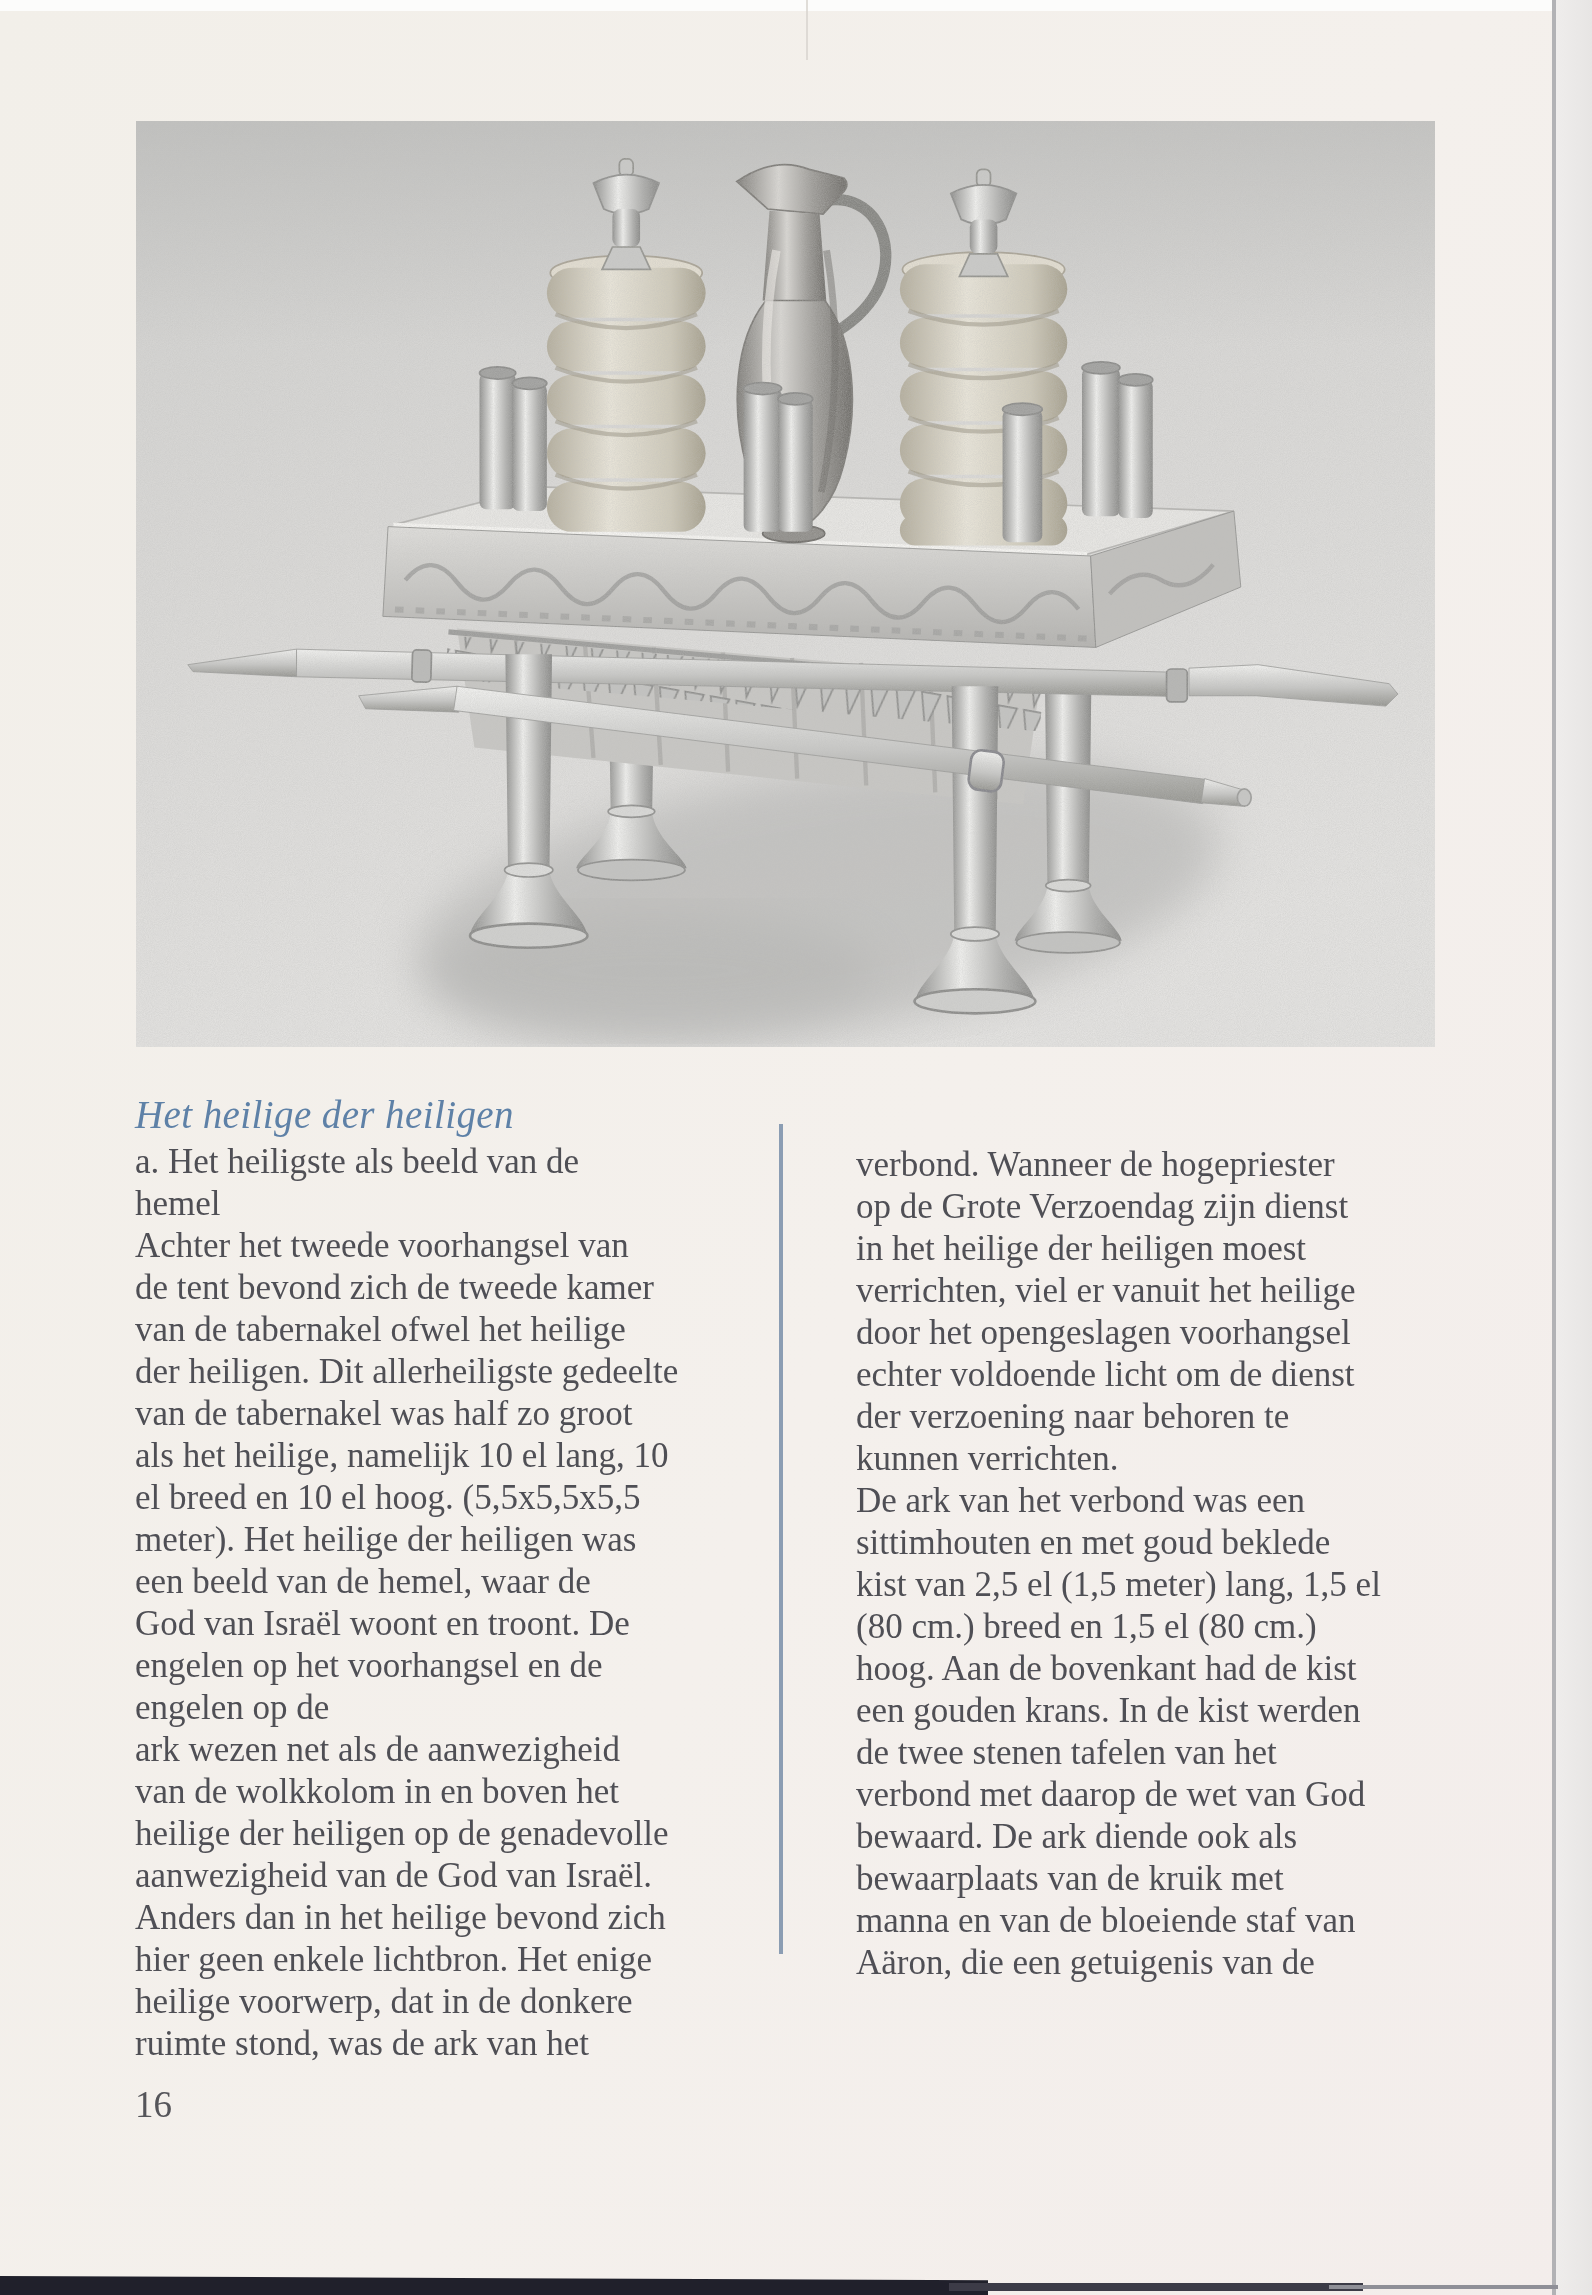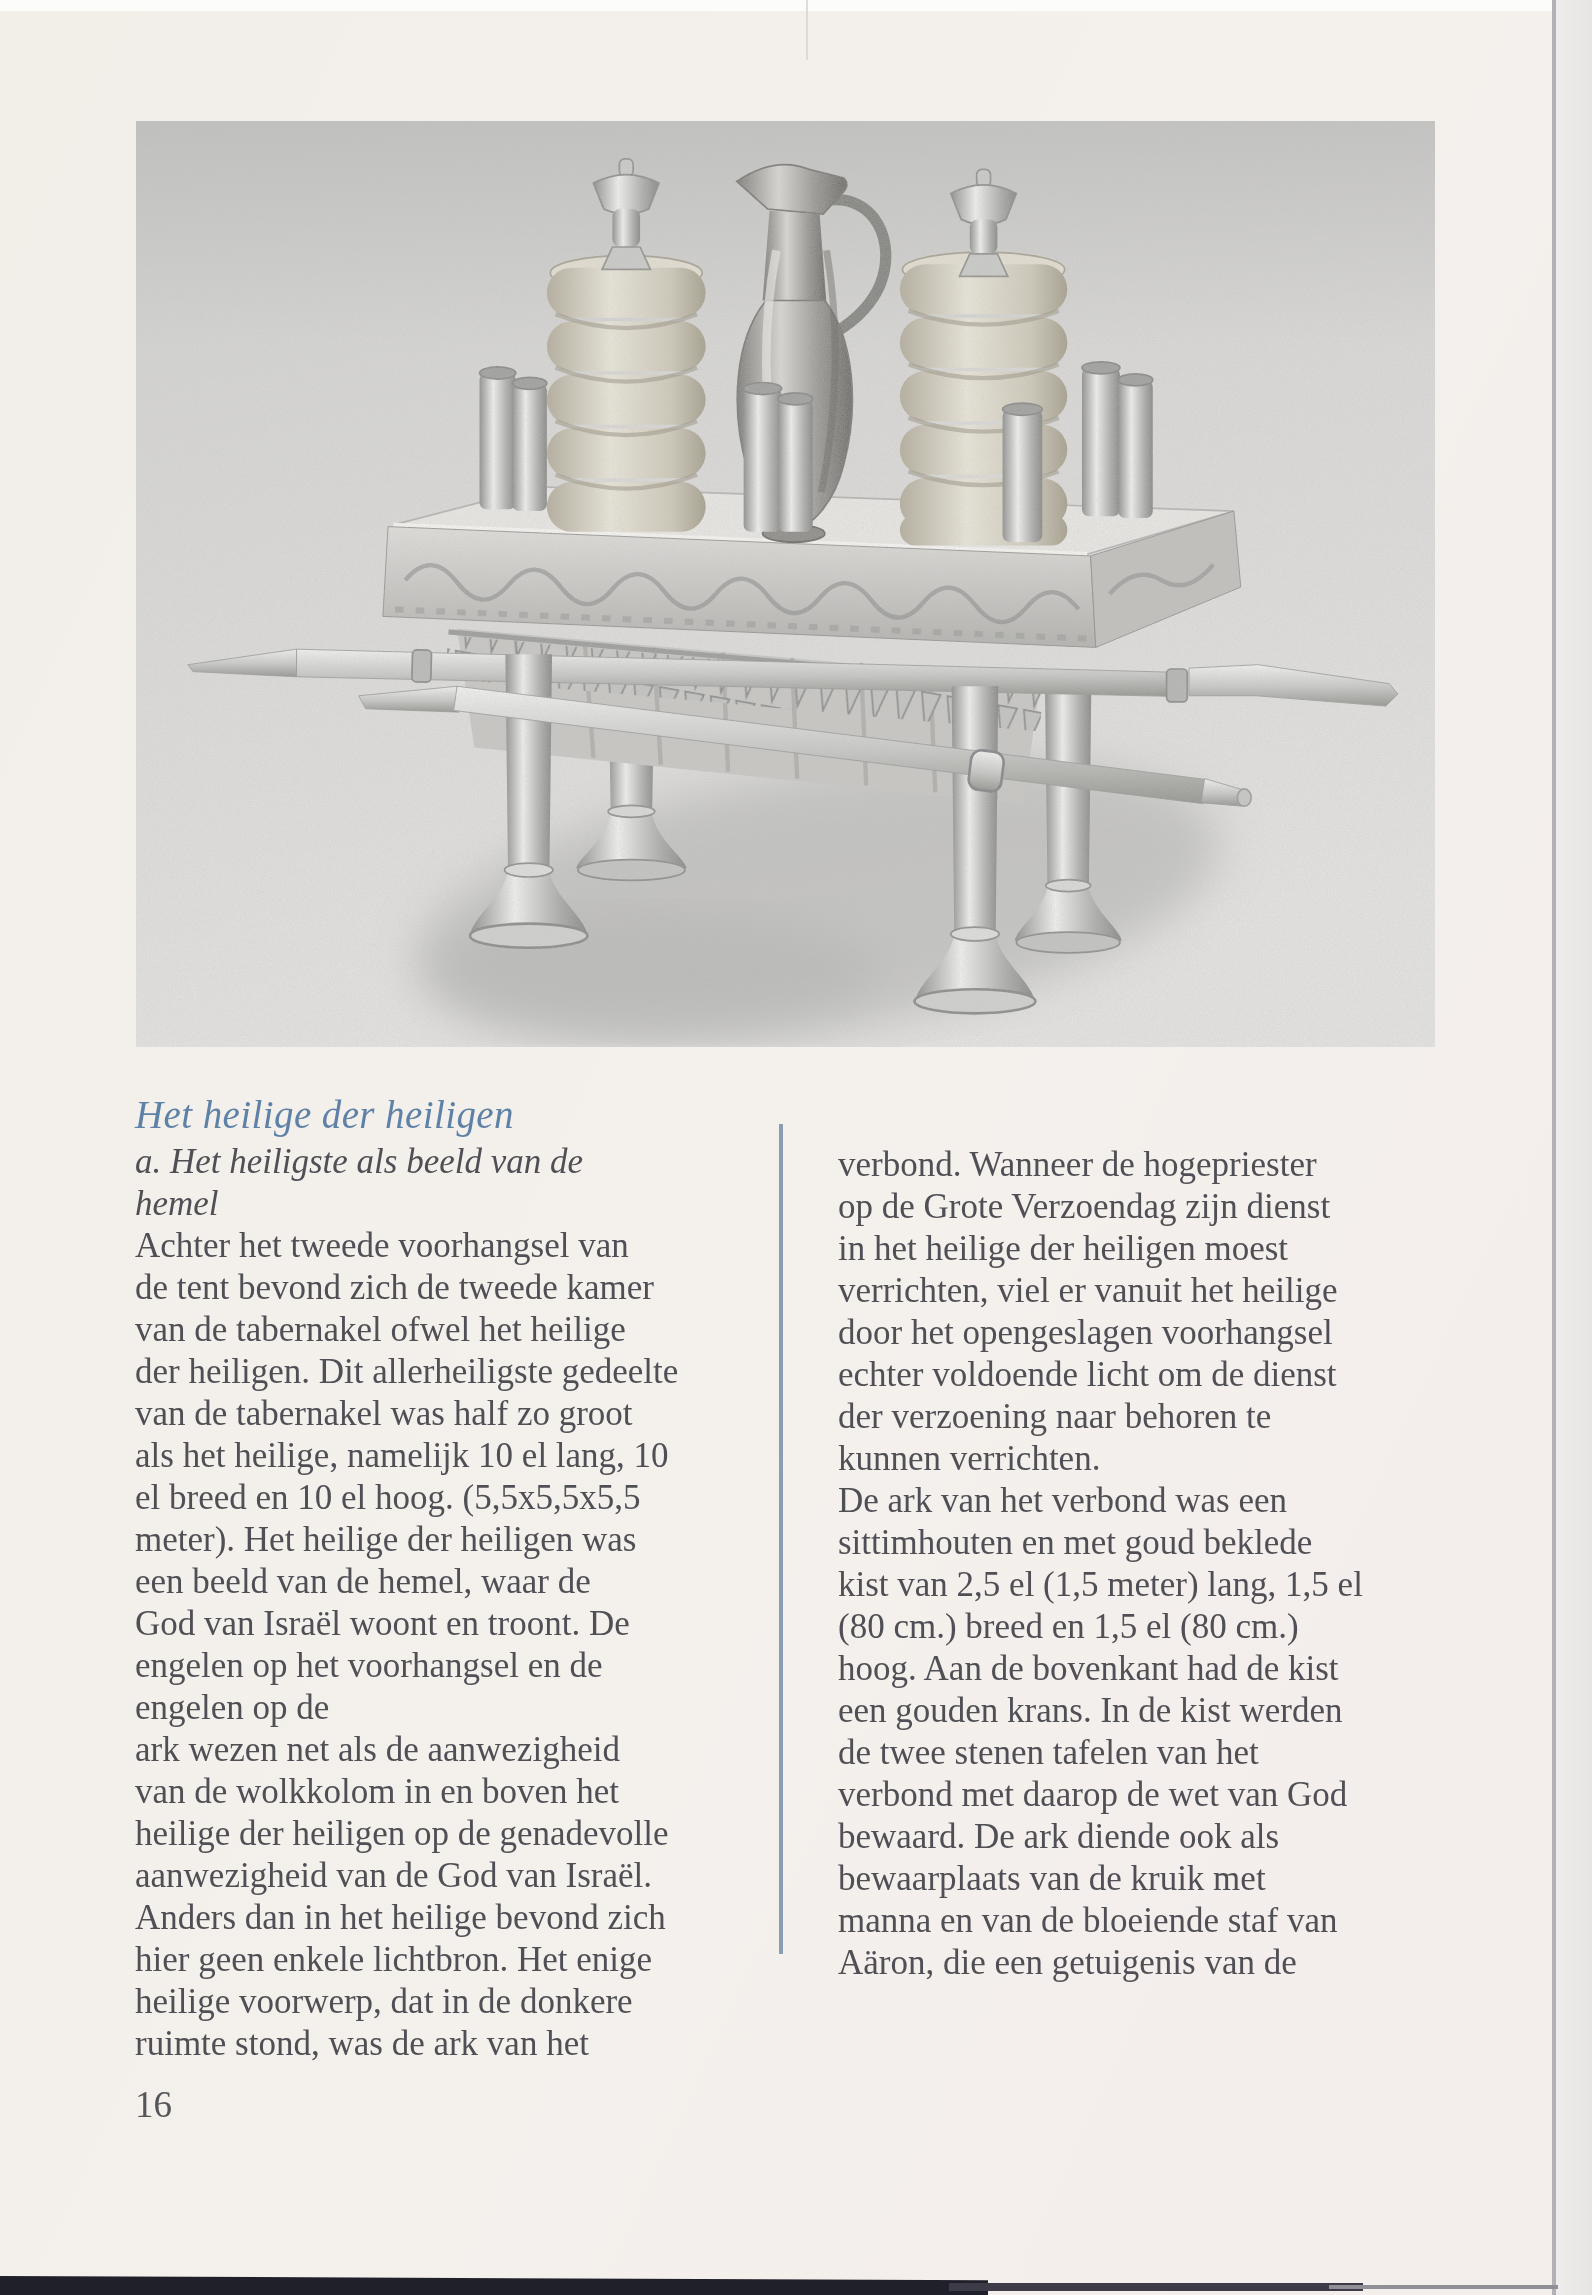--- a/index.html
+++ b/index.html
@@ -9,23 +9,23 @@
   .top-strip{position:absolute;left:0;top:0;width:1592px;height:11.2px;background:#fcfcfb;}
   .crease{position:absolute;left:806px;top:0;width:1.7px;height:60px;background:#d8d5d0;opacity:.8;}
   .photo{position:absolute;left:136px;top:121px;width:1299px;height:926px;margin:0;
          background:#d8d7d5;}
   .photo svg{display:block;width:100%;height:100%;}
   .heading{position:absolute;left:135px;top:1094px;margin:0;
            font-size:39px;line-height:41px;font-style:italic;font-weight:normal;
            color:#5e81a7;letter-spacing:0.4px;}
   .col{position:absolute;width:656px;color:#4f4f55;font-size:35px;line-height:42px;}
   .col .lines{white-space:pre-line;}
-  .col .subhead{font-style:italic;white-space:pre-line;}
+  .col .subhead{white-space:pre-line;}
   .col-left{left:135px;top:1141px;}
-  .col-right{left:838px;top:1144px;}
+  .col-right{left:856px;top:1144px;}
   .col-right .subhead{margin-top:42px;}
   .divider{position:absolute;left:779px;top:1124px;width:3.5px;height:830px;
            background:#8094ad;opacity:.9;}
   .pagenum{position:absolute;left:135px;top:2083px;font-size:37px;color:#55555a;}
   .edge-line{position:absolute;left:1552px;top:0;width:3.5px;height:2295px;background:#b2b2b5;}
   .edge-outer{position:absolute;left:1555px;top:0;width:37px;height:2295px;
               background:linear-gradient(90deg,#efedec,#e7e5e4);}
   .band-1{position:absolute;left:0;top:2276px;width:988px;height:20px;background:#20202b;
           transform:skewY(0.25deg);transform-origin:left top;}
   .band-2{position:absolute;left:949px;top:2283px;width:414px;height:7.8px;background:#3c3b47;}

